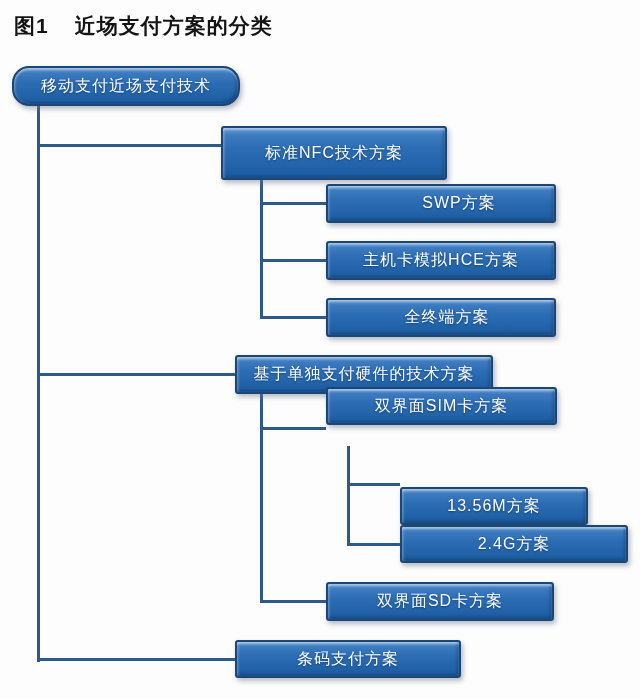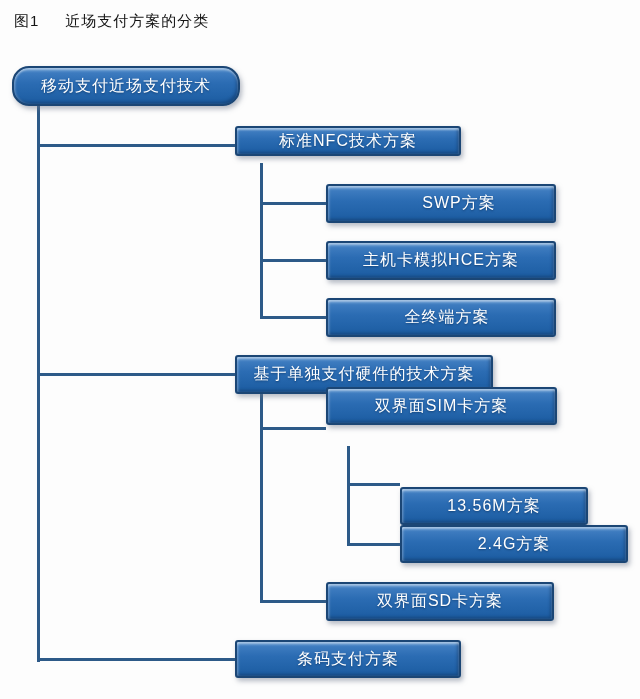--- a/index.html
+++ b/index.html
@@ -12,22 +12,22 @@
     width: 640px;
     height: 699px;
     background: #fdfdfd;
     overflow: hidden;
     font-family: "Liberation Sans", "DejaVu Sans", sans-serif;
   }
   .title {
     position: absolute;
     left: 14px;
     top: 12px;
-    font-size: 15px;
-    font-weight: normal;
+    font-size: 21px;
+    font-weight: bold;
     color: #141414;
     letter-spacing: 1px;
     white-space: nowrap;
   }
   .title .figure-label {
     margin-right: 26px;
   }
   
   .node {
     position: absolute;
@@ -48,21 +48,21 @@
       #1b5b9f 100%);
     border: 2px solid #1b4675;
     border-radius: 3px;
     box-shadow:
       inset 0 2px 2px rgba(255, 255, 255, 0.38),
       inset 2px 0 2px rgba(255, 255, 255, 0.16),
       inset -2px -2px 3px rgba(10, 40, 80, 0.38),
       2px 3px 5px rgba(110, 120, 140, 0.5);
   }
   #node-root     { left: 12px;  top: 66px;  width: 228px; height: 40px; border-radius: 17px; }
-  #node-nfc      { left: 235px; top: 126px; width: 226px; height: 30px; }
+  #node-nfc      { left: 221px; top: 126px; width: 226px; height: 54px; }
   #node-swp      { left: 326px; top: 184px; width: 230px; height: 39px; padding-left: 36px; }
   #node-hce      { left: 326px; top: 241px; width: 230px; height: 39px; }
   #node-terminal { left: 326px; top: 298px; width: 230px; height: 39px; padding-left: 12px; }
   #node-hardware { left: 235px; top: 355px; width: 258px; height: 39px; }
   #node-sim      { left: 326px; top: 387px; width: 231px; height: 38px; }
   #node-m1356    { left: 400px; top: 487px; width: 188px; height: 38px; }
   #node-g24      { left: 400px; top: 525px; width: 228px; height: 38px; }
   #node-sd       { left: 326px; top: 582px; width: 228px; height: 39px; }
   #node-barcode  { left: 235px; top: 640px; width: 226px; height: 38px; text-align: center; }
   

